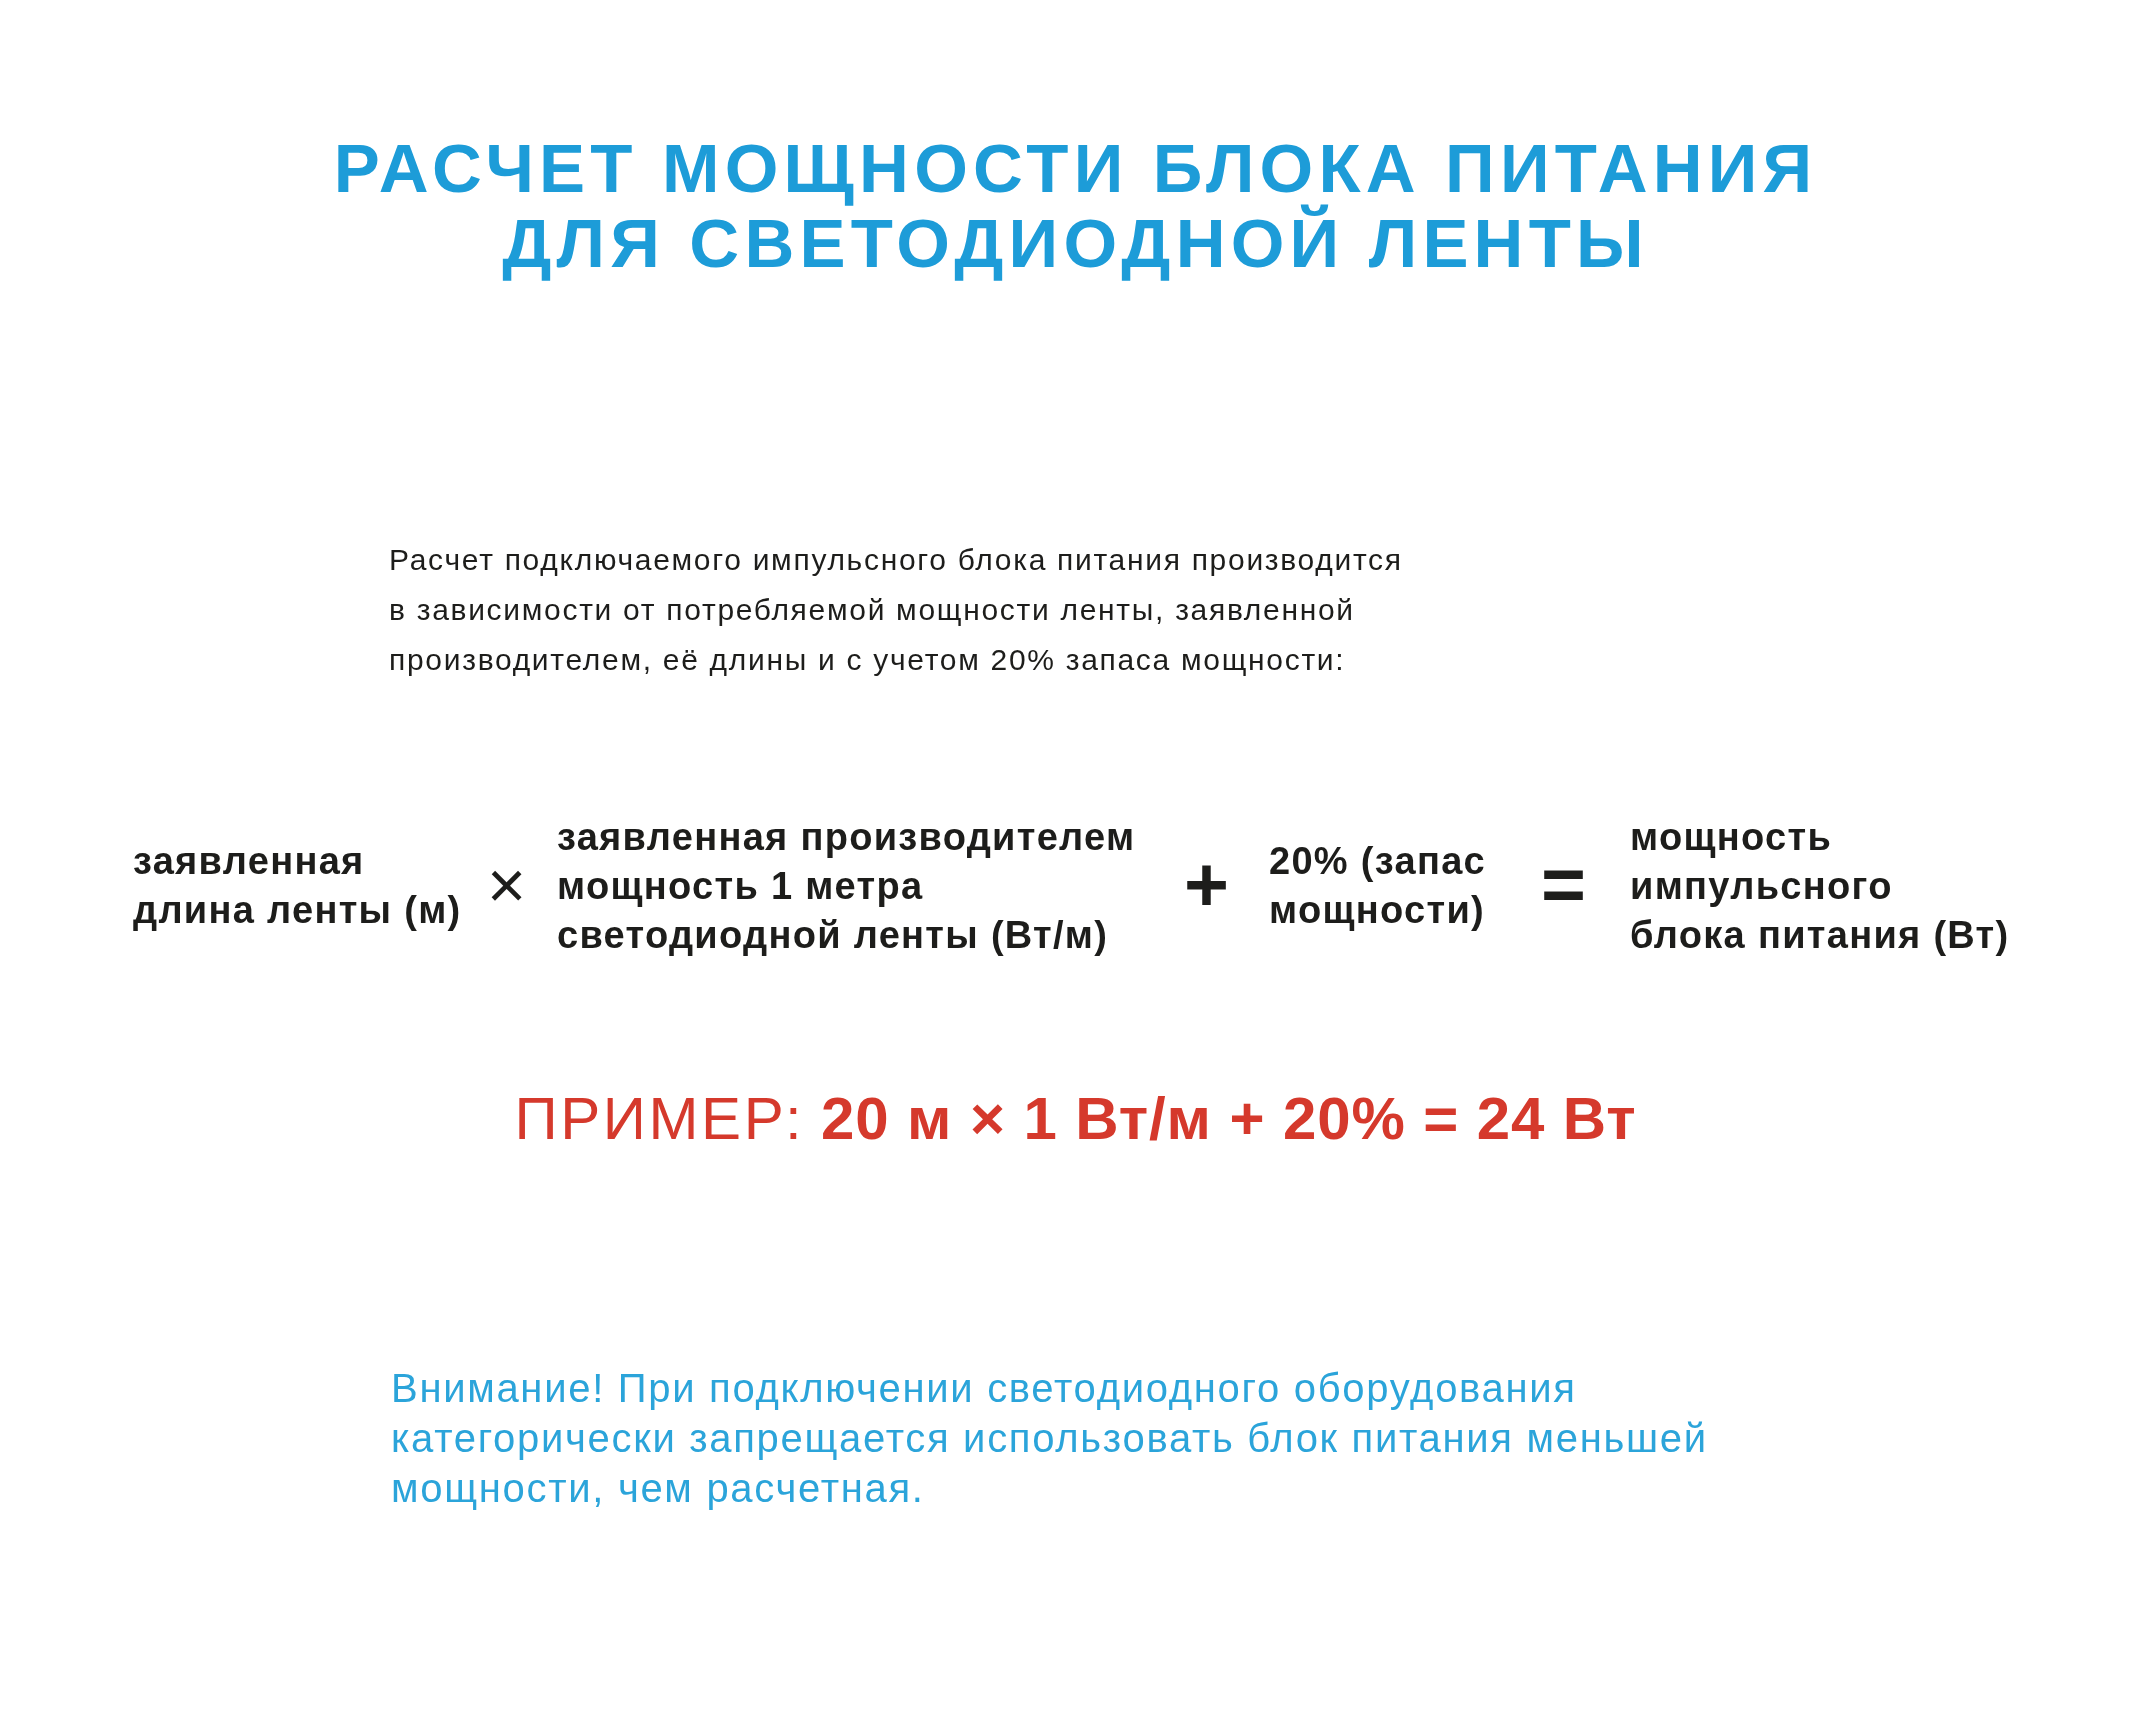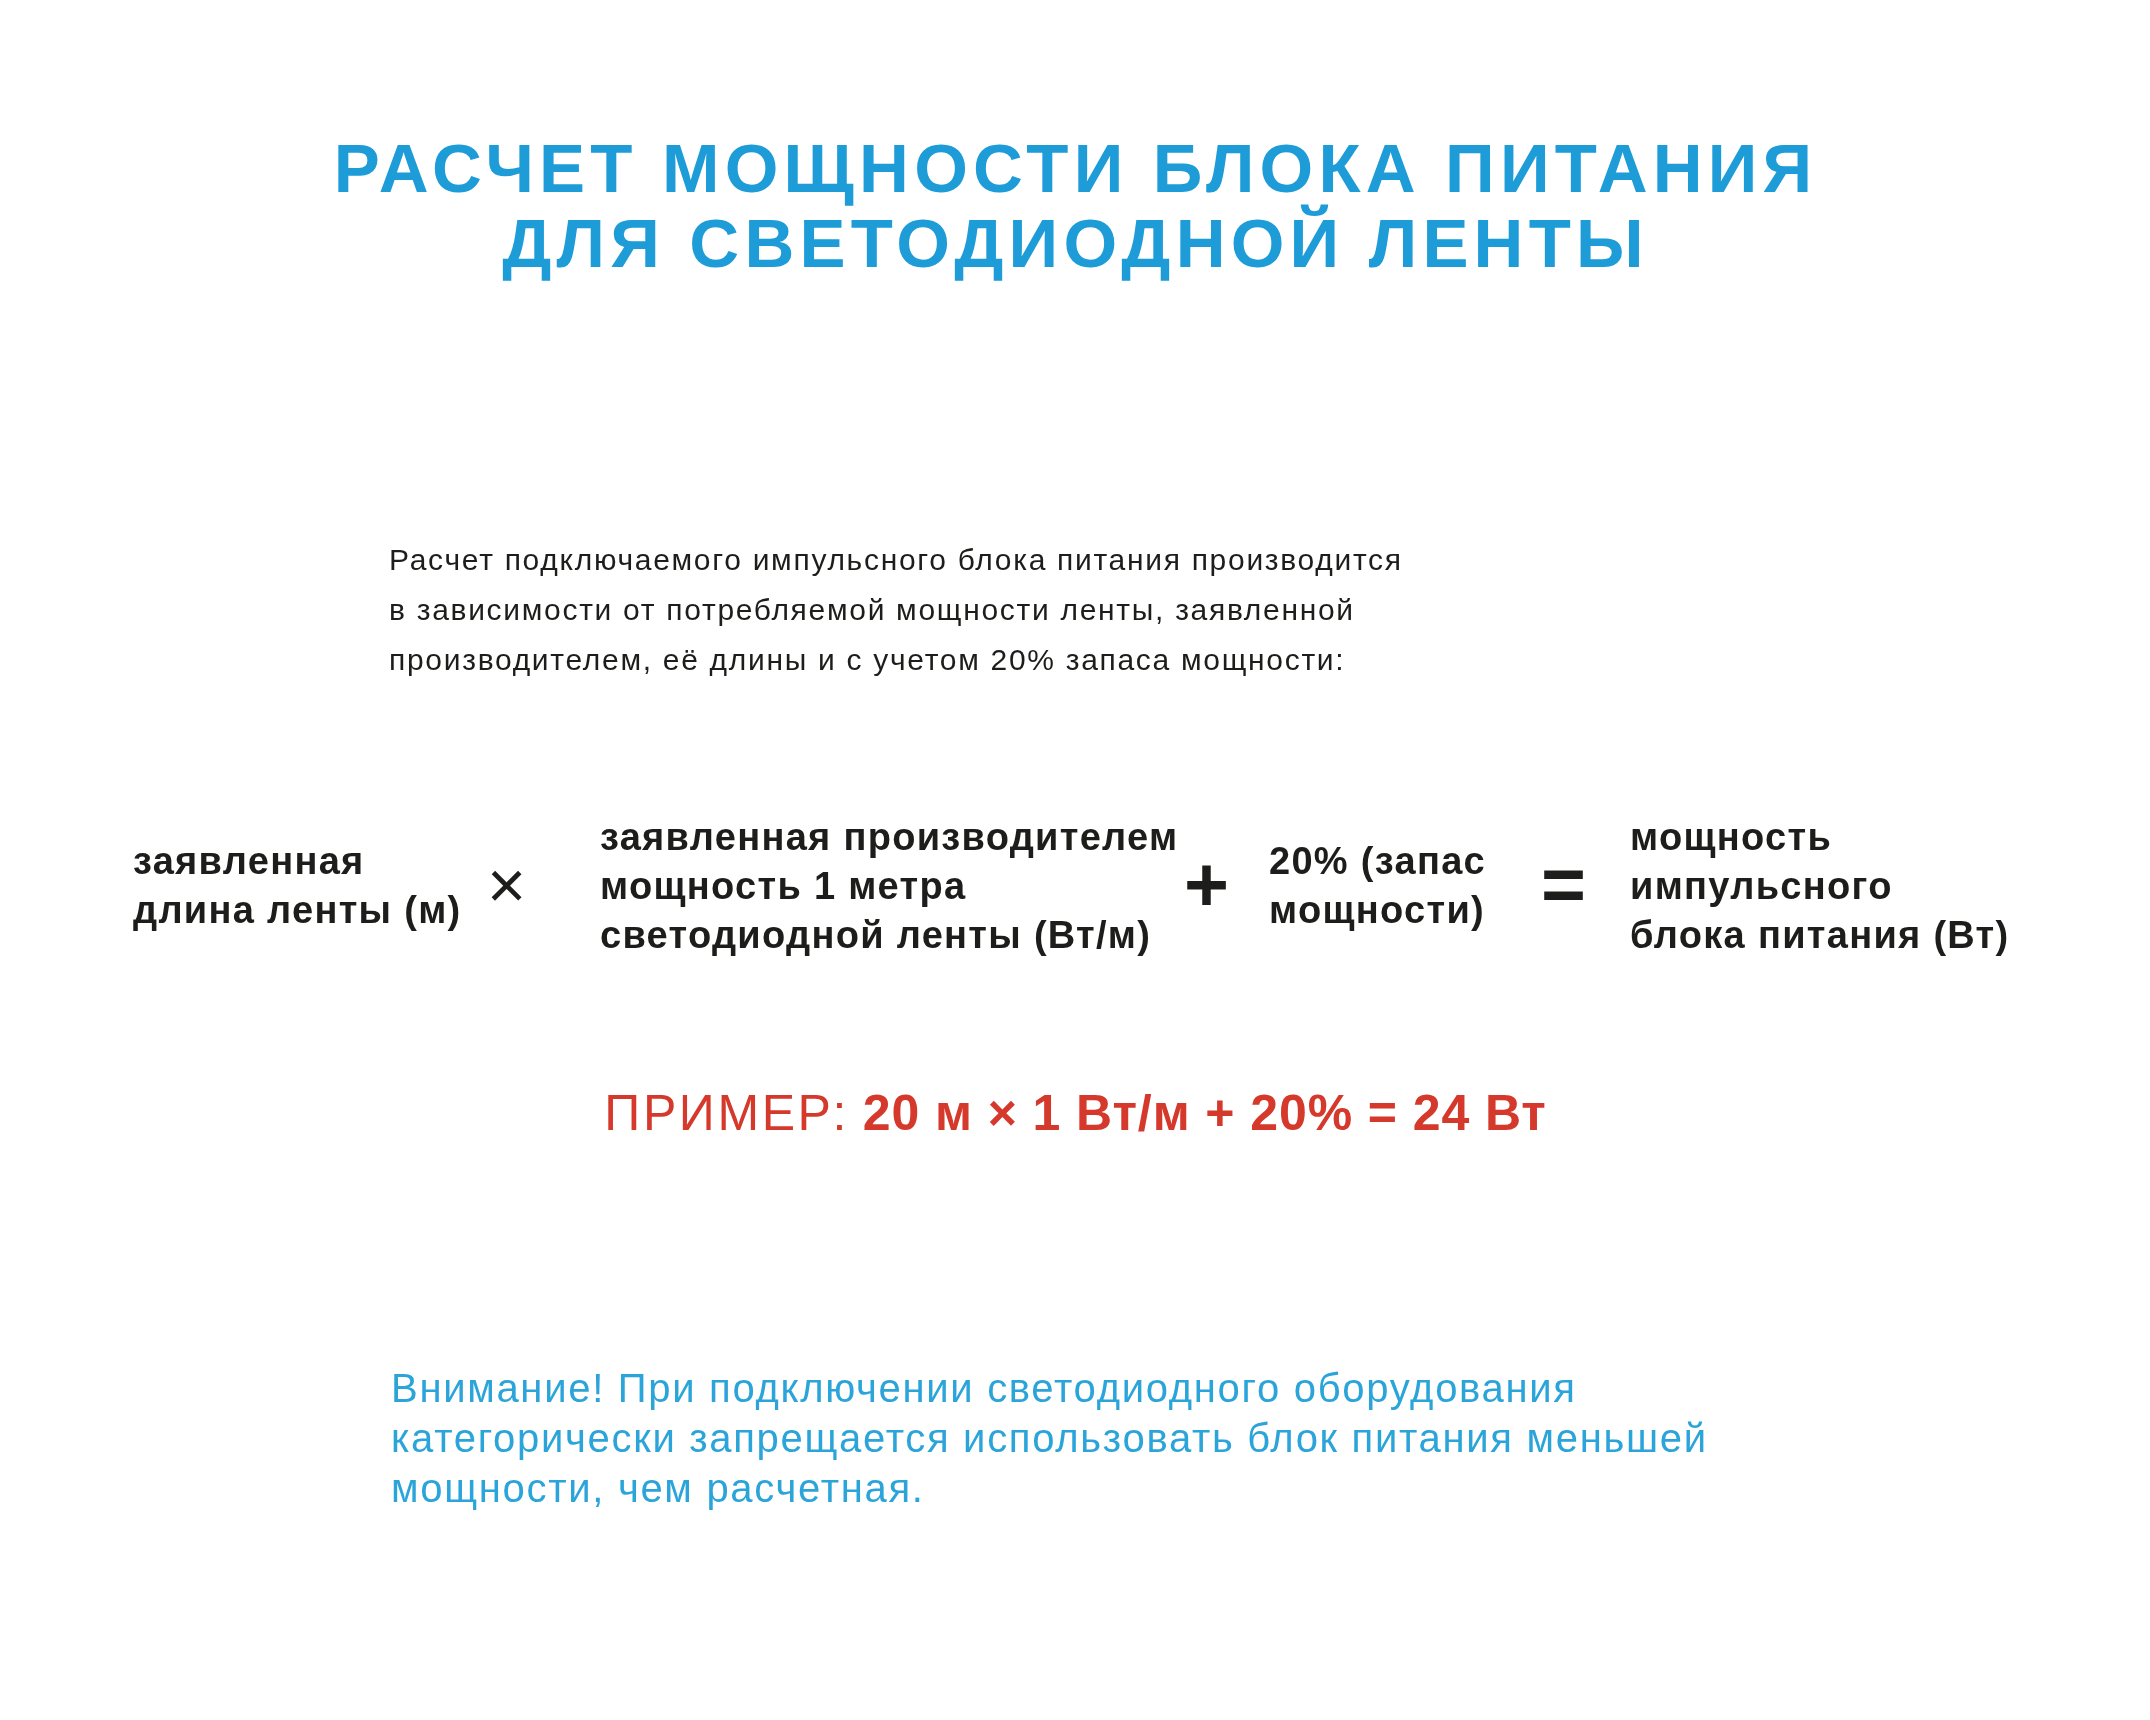--- a/index.html
+++ b/index.html
@@ -57,31 +57,31 @@
     position: absolute;
     top: 884px;
     transform: translateY(-50%);
     white-space: nowrap;
     color: #1d1d1b;
   }
   .op-mult   { left: 487px;  font-size: 67px; font-weight: 400; }
   .op-plus   { left: 1184px; font-size: 77px; font-weight: 700; }
   .op-equals { left: 1541px; font-size: 77px; font-weight: 700; }
   .term-1 { left: 133px; }
-  .term-2 { left: 600px; }
+  .term-2 { left: 557px; }
   .term-3 { left: 1269px; }
   .result { left: 1630px; }
   
   .example {
     position: absolute;
     top: 1086px;
     left: 0;
     width: 2151px;
     text-align: center;
-    font-size: 50px;
+    font-size: 60px;
     line-height: 1.1;
     color: #d5392c;
     white-space: nowrap;
   }
   .example .example-label {
     font-weight: 400;
     letter-spacing: 2.6px;
   }
   .example .example-expression {
     font-weight: 700;

